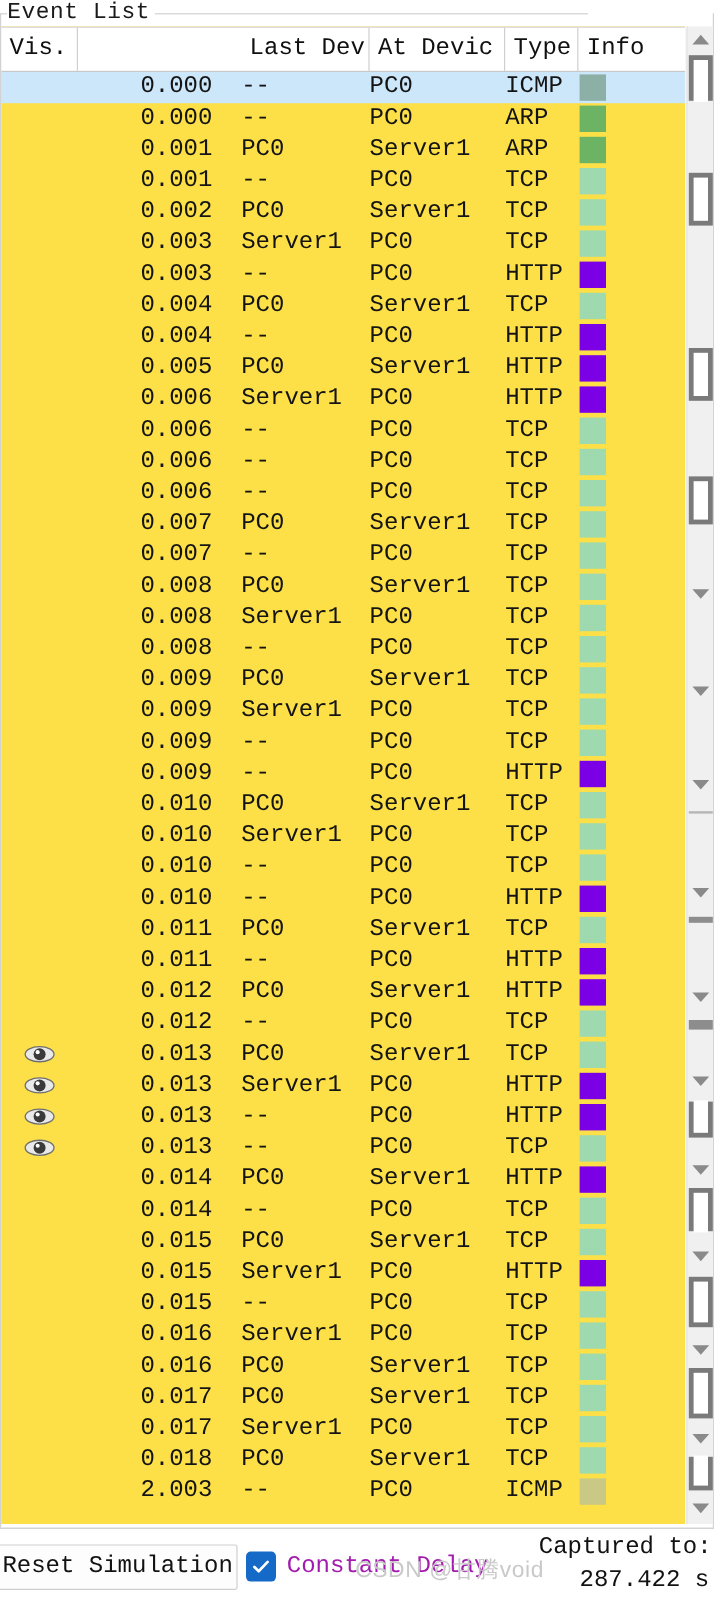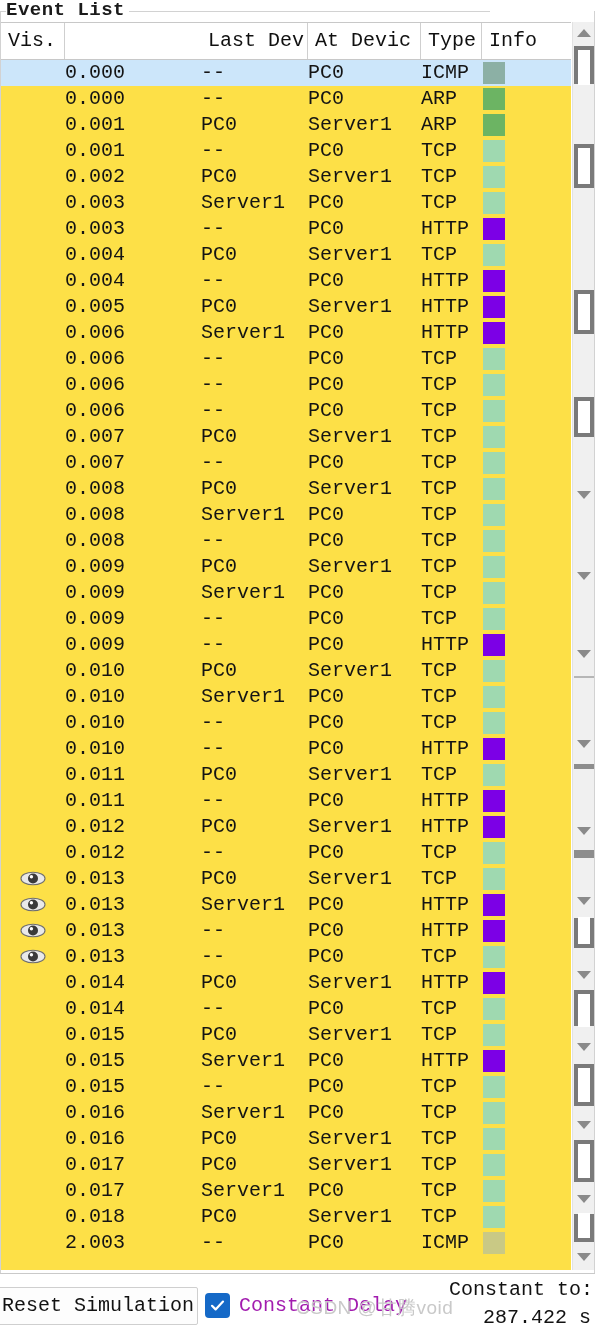--- a/index.html
+++ b/index.html
@@ -17,21 +17,21 @@
   }
 
   
   .groupbox {
     position: absolute;
     left: 0; top: 0; right: 0; bottom: 0;
   }
   .group-title-row {
     position: absolute;
     left: 0; top: 0;
-    width: 490px; height: 22px; font-weight: bold;
+    width: 490px; height: 22px;
   }
   .group-title {
     position: absolute;
     left: 6px; top: -1px;
     font-size: 19px;
     line-height: 22px;
     color: #1a1a1a;
     white-space: nowrap;
     font-family: "Liberation Mono", "DejaVu Sans Mono", monospace;
     letter-spacing: 0.5px;
@@ -104,21 +104,21 @@
     top: 0;
     height: 26px;
     line-height: 26px;
     font-size: 20px;
     color: #141414;
     font-family: "Liberation Mono", "DejaVu Sans Mono", monospace;
     white-space: nowrap;
     overflow: hidden;
   }
   .c-vis    { left: 0px;   width: 64px; text-align: center; }
-  .c-time   { left: 64px;  width: 128px; text-align: left; padding-right: 16px; }
+  .c-time   { left: 64px;  width: 128px; text-align: right; padding-right: 16px; }
   .c-last   { left: 200px; width: 100px; text-align: left; }
   .c-at     { left: 307px; width: 106px; text-align: left; }
   .c-type   { left: 420px; width: 61px;  text-align: left; }
   .c-info   { left: 481px; width: 80px;  text-align: left; }
 
   .swatch {
     display: inline-block;
     width: 22px; height: 22px;
     margin-top: 2px;
     margin-left: 1px;
@@ -745,20 +745,20 @@
     <div class="checkbox-group">
       <div class="checkbox">
         <svg width="17" height="17" viewBox="0 0 17 17" aria-hidden="true">
           <path d="M3 8.8 L6.6 12.4 L14 4.6" fill="none" stroke="#ffffff" stroke-width="2.2" stroke-linecap="round" stroke-linejoin="round"></path>
         </svg>
       </div>
       <div class="checkbox-label">Constant Delay</div>
     </div>
 
     <div class="captured">
-      <span>Constant to:</span>
+      <span>Captured to:</span>
       <span class="val">287.422 s</span>
     </div>
   </div>
 
   <div class="watermark">CSDN @甘腾void</div>
 
 </div>
 
 </body></html>

